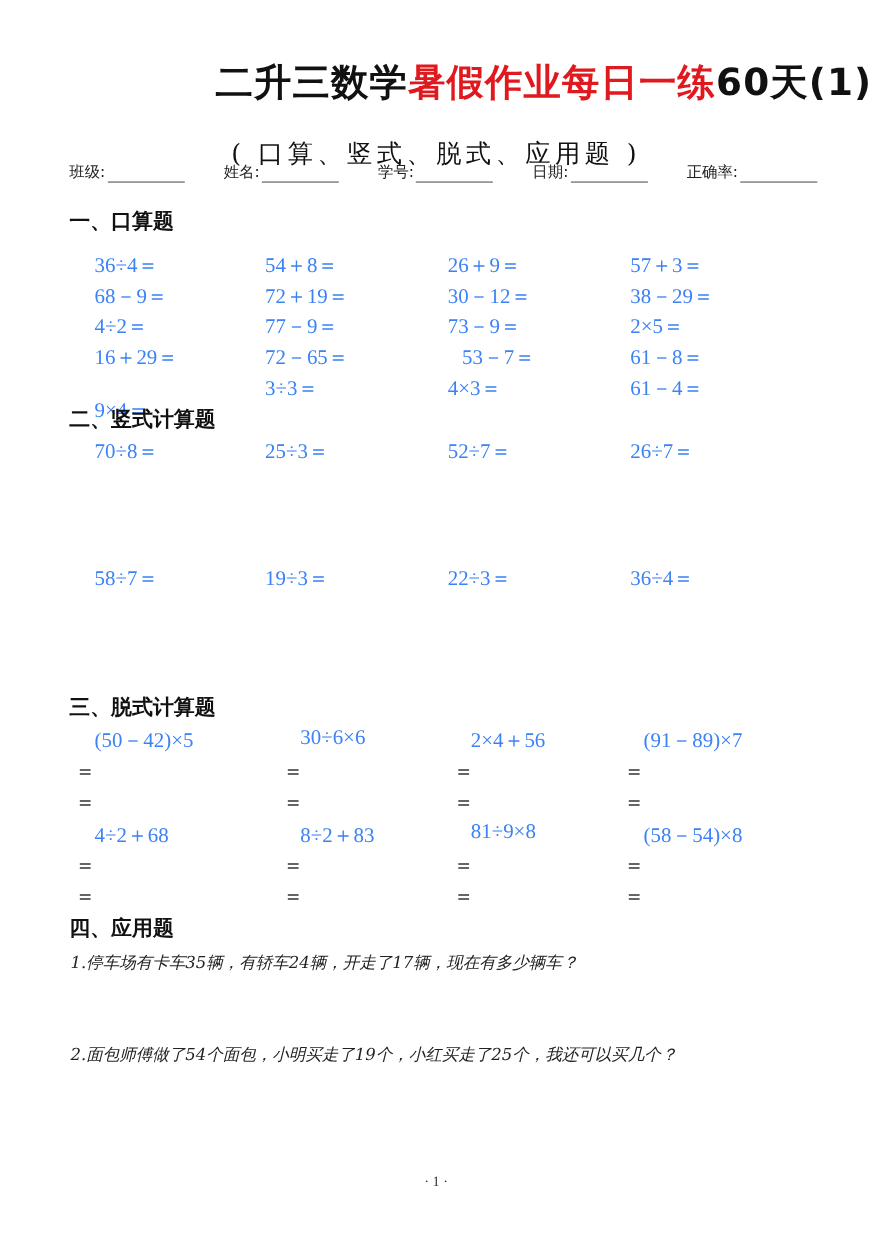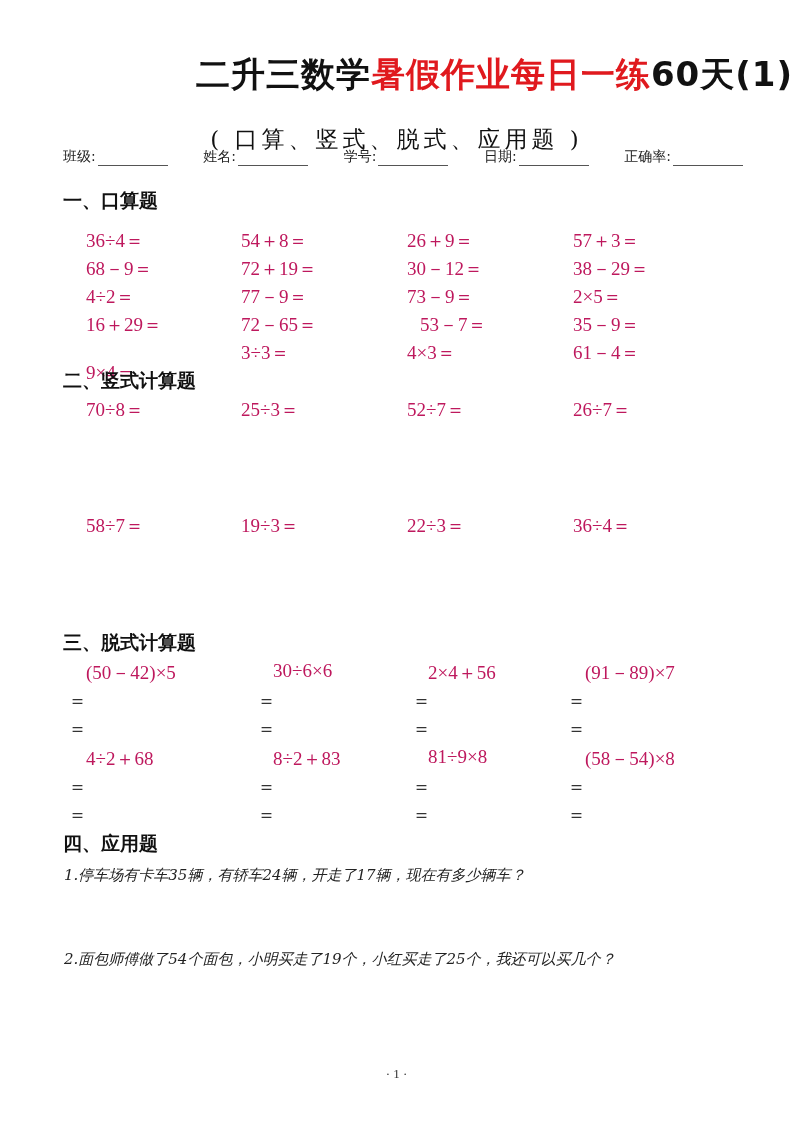--- a/index.html
+++ b/index.html
@@ -13,21 +13,21 @@
     font-family: "DejaVu Serif", serif; font-size: 23px; letter-spacing: 4px; color: #111; margin-top: 24px; }
 
   .infobar { position: absolute; top: 148px; left: 63px; width: 680px; display: flex; justify-content: space-between;
     font-family: "DejaVu Sans", sans-serif; font-size: 14px; color: #222; }
   .info-field { display: flex; align-items: flex-end; }
   .info-line { display: inline-block; width: 70px; border-bottom: 1px solid #555; height: 16px; margin-left: 2px; }
 
   .section-title { position: absolute; left: 63px; font-family: "DejaVu Sans", sans-serif; font-weight: bold;
     font-size: 19px; color: #111; }
 
-  .expr { position: absolute; font-family: "Liberation Serif", "DejaVu Serif", serif; font-size: 19px; color: #be185d; white-space: nowrap; }
+  .expr { position: absolute; font-family: "Liberation Serif", "DejaVu Serif", serif; font-size: 19px; color: #3b82f6; white-space: nowrap; }
   .eq { position: absolute; font-family: "Liberation Serif", "DejaVu Serif", serif; font-size: 19px; color: #333; }
 
   .problem { position: absolute; left: 64px; font-family: "DejaVu Serif", serif; font-size: 15px; color: #222; white-space: nowrap; font-style: italic; }
   .pagenum { position: absolute; left: 0; width: 793px; top: 1066px; text-align: center;
     font-family: "Liberation Serif", serif; font-size: 13px; color: #333; }
 </style>
 </head>
 <body>
 
 <div class="page">
@@ -74,21 +74,21 @@
 
   <div class="expr" style="left:407px;top:228px">26＋9＝</div>
   <div class="expr" style="left:407px;top:256px">30－12＝</div>
   <div class="expr" style="left:407px;top:284px">73－9＝</div>
   <div class="expr" style="left:420px;top:312px">53－7＝</div>
   <div class="expr" style="left:407px;top:340px">4×3＝</div>
 
   <div class="expr" style="left:573px;top:228px">57＋3＝</div>
   <div class="expr" style="left:573px;top:256px">38－29＝</div>
   <div class="expr" style="left:573px;top:284px">2×5＝</div>
-  <div class="expr" style="left:573px;top:312px">35－9＝</div>
+  <div class="expr" style="left:573px;top:312px">61－8＝</div>
   <div class="expr" style="left:573px;top:340px">61－4＝</div>
 
   <div class="section-title" style="top:368px">二、竖式计算题</div>
 
   <div class="expr" style="left:86px;top:397px">70÷8＝</div>
   <div class="expr" style="left:241px;top:397px">25÷3＝</div>
   <div class="expr" style="left:407px;top:397px">52÷7＝</div>
   <div class="expr" style="left:573px;top:397px">26÷7＝</div>
 
   <div class="expr" style="left:86px;top:513px">58÷7＝</div>

